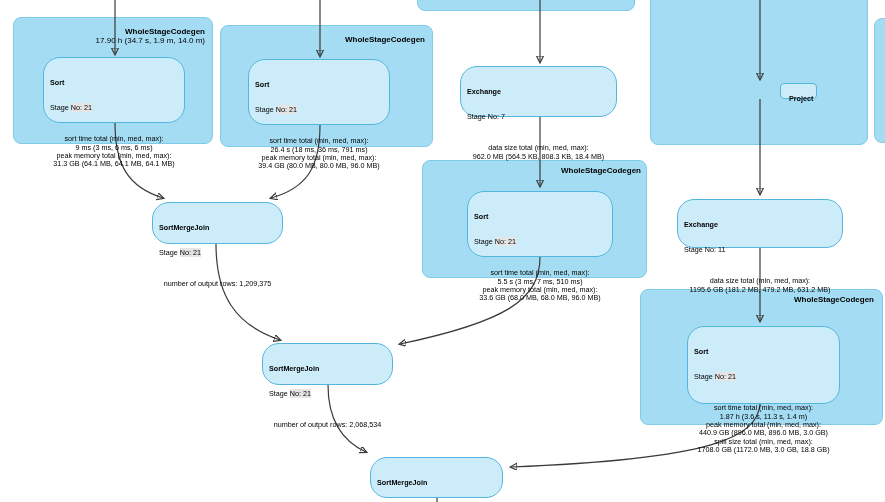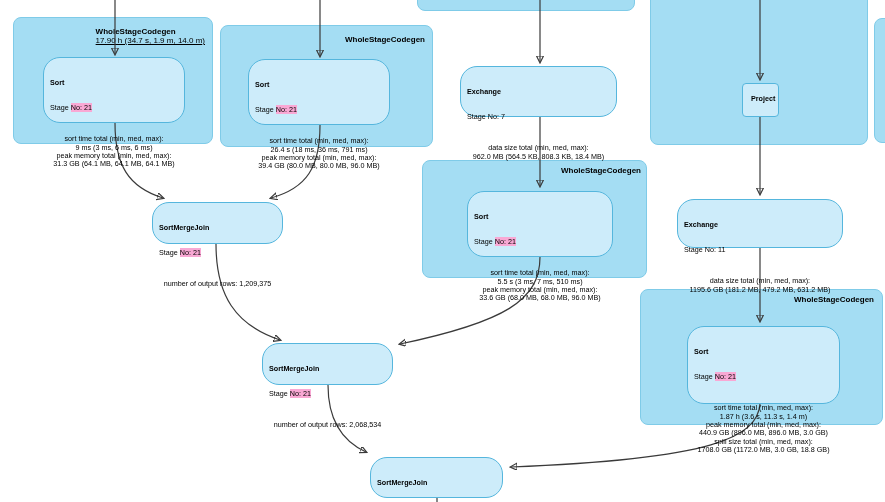--- a/index.html
+++ b/index.html
@@ -10,38 +10,38 @@
     color:#000;
   }
   .cluster{
     position:absolute;
     background:#a4ddf3;
     border:1px solid #7fcbe8;
     border-radius:8px;
     box-sizing:border-box;
   }
   .cluster-label{
-    position:absolute;top:9px;right:7px;
+    position:absolute;top:9px;right:7px;text-align:right;
     font-size:8px;line-height:9px;
   }
   .cl-title{font-weight:bold;}
-  .cl-sub{font-weight:normal;text-decoration:underline;}
+  .cl-sub{font-weight:normal;}
   .node{
     position:absolute;
     background:#cdecfa;
     border:1px solid #55b6dd;
     border-radius:17px;
     box-sizing:border-box;
     padding:4px 6px;
     font-size:7.2px;line-height:8.4px;
     white-space:pre;
   }
   .nt{font-weight:bold;}
   .nm{margin-top:6px;white-space:pre;text-align:center;}
-  .hl[data-hl="true"]{background:#f9a8d4;}
+  .hl[data-hl="true"]{background:#e5e5e5;}
   .project-node{
     text-align:center;padding:3px 4px;font-weight:bold;border-radius:4px;
   }
   #edge-layer{position:absolute;left:0;top:0;pointer-events:none;}
   #edge-layer path{fill:none;stroke:#3a3a3a;stroke-width:1.2;}
 </style>
 </head>
 <body>
 
 <div class="cluster" style="left:13px;top:17px;width:200px;height:127px">
@@ -124,21 +124,21 @@
 
 <div class="node" style="left:467px;top:191px;width:146px;height:66px">
   <div class="nt">Sort</div>
   <div class="ns"><span>Stage</span> <span class="hl" data-hl="true">No: 21</span></div>
   <div class="nm">sort time total (min, med, max):
 5.5 s (3 ms, 7 ms, 510 ms)
 peak memory total (min, med, max):
 33.6 GB (68.0 MB, 68.0 MB, 96.0 MB)</div>
 </div>
 
-<div class="node project-node" style="left:742px;top:83px;width:37px;height:34px">
+<div class="node project-node" style="left:780px;top:83px;width:37px;height:16px">
   <span>Project</span>
 </div>
 
 <div class="node" style="left:677px;top:199px;width:166px;height:49px">
   <div class="nt">Exchange</div>
   <div class="ns"><span>Stage</span> <span class="hl" data-hl="false">No: 11</span></div>
   <div class="nm">data size total (min, med, max):
 1195.6 GB (181.2 MB, 479.2 MB, 631.2 MB)</div>
 </div>
 

